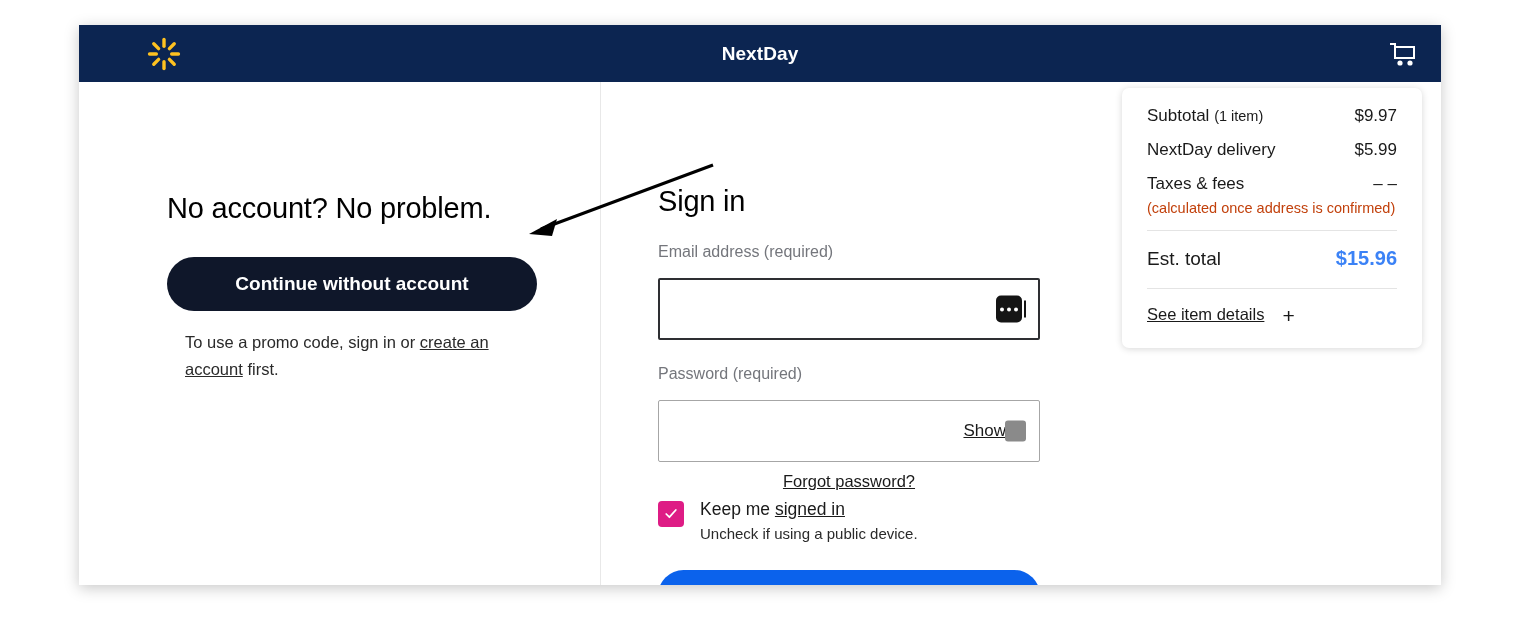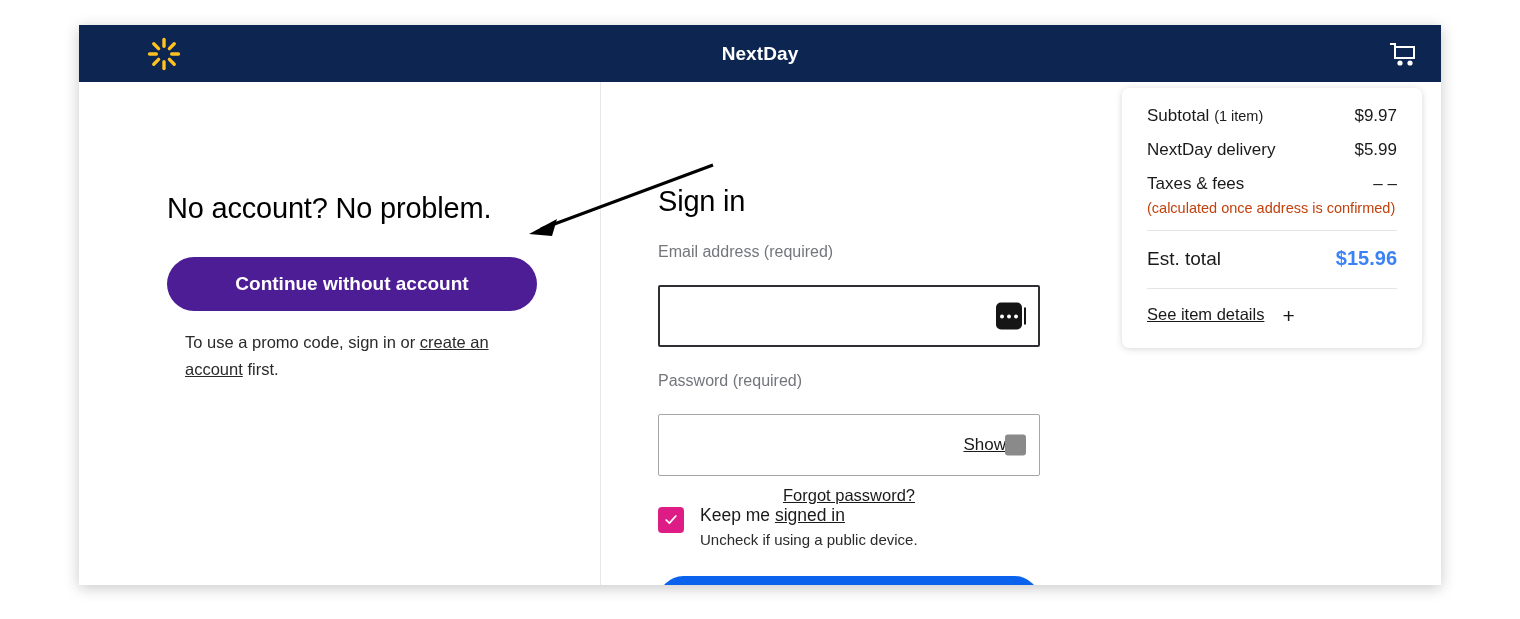--- a/index.html
+++ b/index.html
@@ -108,21 +108,21 @@
     cursor: pointer;
     color: #ffffff;
     background: #0071dc;
     font-weight: bold;
   }
   .btn-continue {
     margin-top: 32px;
     width: 370px;
     height: 54px;
     font-size: 19px;
-    background: #4c1d95;
+    background: #0f172a;
   }
   .promo-text {
     margin: 18px;
     font-size: 16.5px;
     line-height: 1.66;
     color: #2a2a2a;
     max-width: 330px;
   }
   .promo-text .link-underline {
     text-decoration: underline;
@@ -156,21 +156,21 @@
     letter-spacing: -0.2px;
   }
   .field-label {
     display: block;
     margin-top: 25px;
     font-size: 16px;
     color: #74767c;
   }
   .field-wrap {
     position: relative;
-    margin-top: 24px;
+    margin-top: 17px;
   }
   .text-input {
     box-sizing: border-box;
     width: 382px;
     height: 62px;
     border-radius: 2px;
     background: #ffffff;
     font-family: inherit;
     font-size: 16px;
     padding: 0 14px;
@@ -241,21 +241,21 @@
   }
   .forgot-link {
     font-size: 16.5px;
     color: #1a1a1a;
     text-decoration: underline;
     cursor: pointer;
   }
   .keep-row {
     display: flex;
     align-items: flex-start;
-    margin-top: 0;
+    margin-top: 8px;
   }
   .checkbox {
     flex: 0 0 auto;
     width: 26px;
     height: 26px;
     border-radius: 4px;
     background: #de1c85;
     display: flex;
     align-items: center;
     justify-content: center;

